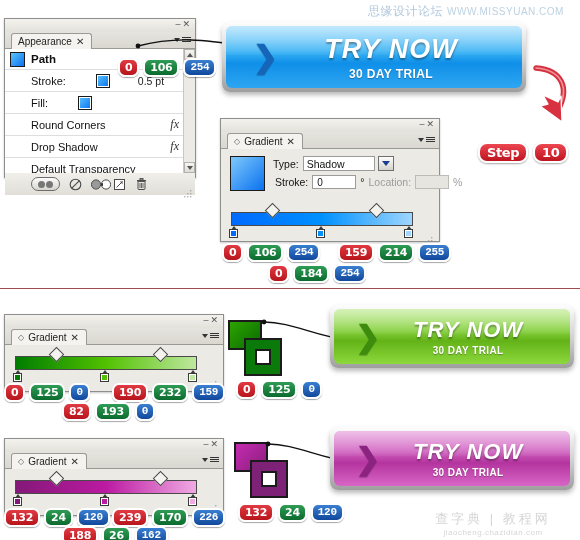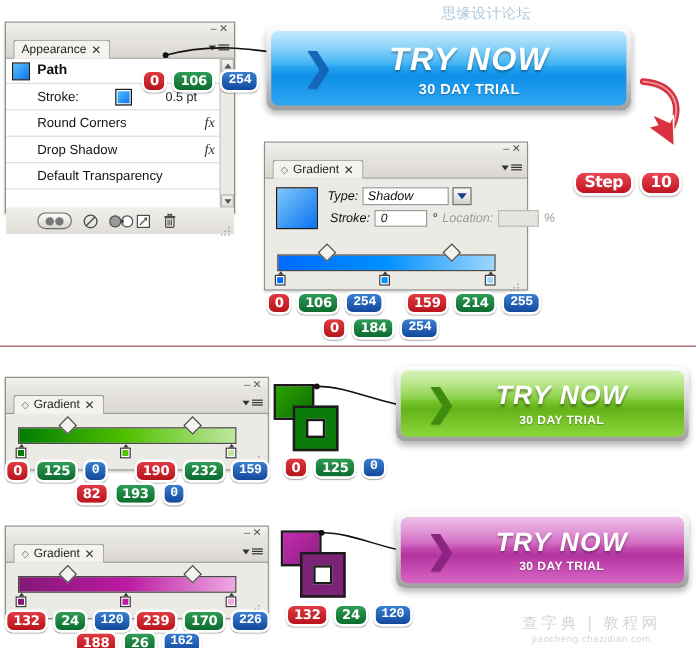--- a/index.html
+++ b/index.html
@@ -108,21 +108,21 @@
   .pill b{width:7px;height:7px;border-radius:50%;background:#777;display:block;}
   .ico{width:13px;height:13px;position:relative;}
   .ico svg{display:block;}
   .grip{position:absolute;right:3px;bottom:3px;width:8px;height:8px;opacity:.55;}
 
   
   .gpanel{width:218px;}
   .gbody{background:#eceae4;position:relative;}
   .g-top{display:flex;align-items:flex-start;padding:7px 0 0 9px;gap:8px;}
   .g-preview{width:33px;height:33px;border:1px solid #1b1b1b;flex:none;}
-  .g-fields{flex:1;font-style:italic;}
+  .g-fields{flex:1;}
   .g-line{display:flex;align-items:center;gap:4px;margin-bottom:4px;font-size:10.5px;color:#111;}
   .g-line.second{justify-content:flex-start;padding-left:2px;}
   .lbl{font-size:10.5px;color:#111;}
   .lbl.dim{color:#9c9c9c;}
   .fld{
     background:#fff;border:1px solid #9b9b9b;height:14px;
     font-size:10px;color:#111;display:flex;align-items:center;padding:0 4px;box-sizing:border-box;
   }
   .fld.dim{background:#e7e5df;border-color:#bdbbb5;}
   .sel{
@@ -217,20 +217,21 @@
   .swpair{position:absolute;width:56px;height:56px;}
   .swpair .back{position:absolute;left:0;top:0;width:34px;height:30px;border:2px solid #1b1b1b;box-sizing:border-box;}
   .swpair .front{position:absolute;left:16px;top:18px;width:38px;height:38px;box-sizing:border-box;border:2px solid #1b1b1b;}
   .swpair .front .hole{position:absolute;left:9px;top:9px;width:16px;height:16px;background:#fff;border:2px solid #1b1b1b;box-sizing:border-box;}
 </style>
 </head>
 <body>
 
 <div class="abs wm-top">
   <span class="cn">思缘设计论坛</span>
+  <span class="en">WWW.MISSYUAN.COM</span>
 </div>
 
 <div class="abs panel" id="appearance">
   <div class="panel-titlebar">
     <div class="win-btns">
       <span>–</span><span>✕</span>
     </div>
   </div>
   <div class="tabrow">
     <div class="tab">
@@ -249,20 +250,24 @@
 
   <div class="ap-body">
     <div class="ap-row head">
       <span class="sw"></span>
       <span>Path</span>
     </div>
     <div class="ap-row indent">
       <span class="ap-label">Stroke:</span>
       <span class="sw small inner"></span>
       <span class="ptval">0.5 pt</span>
+    </div>
+    <div class="ap-row indent">
+      <span class="ap-label">Fill:</span>
+      <span class="sw small inner"></span>
     </div>
     <div class="ap-row indent">
       <span>Round Corners</span>
       <span class="fx">fx</span>
     </div>
     <div class="ap-row indent">
       <span>Drop Shadow</span>
       <span class="fx">fx</span>
     </div>
     <div class="ap-row indent">

